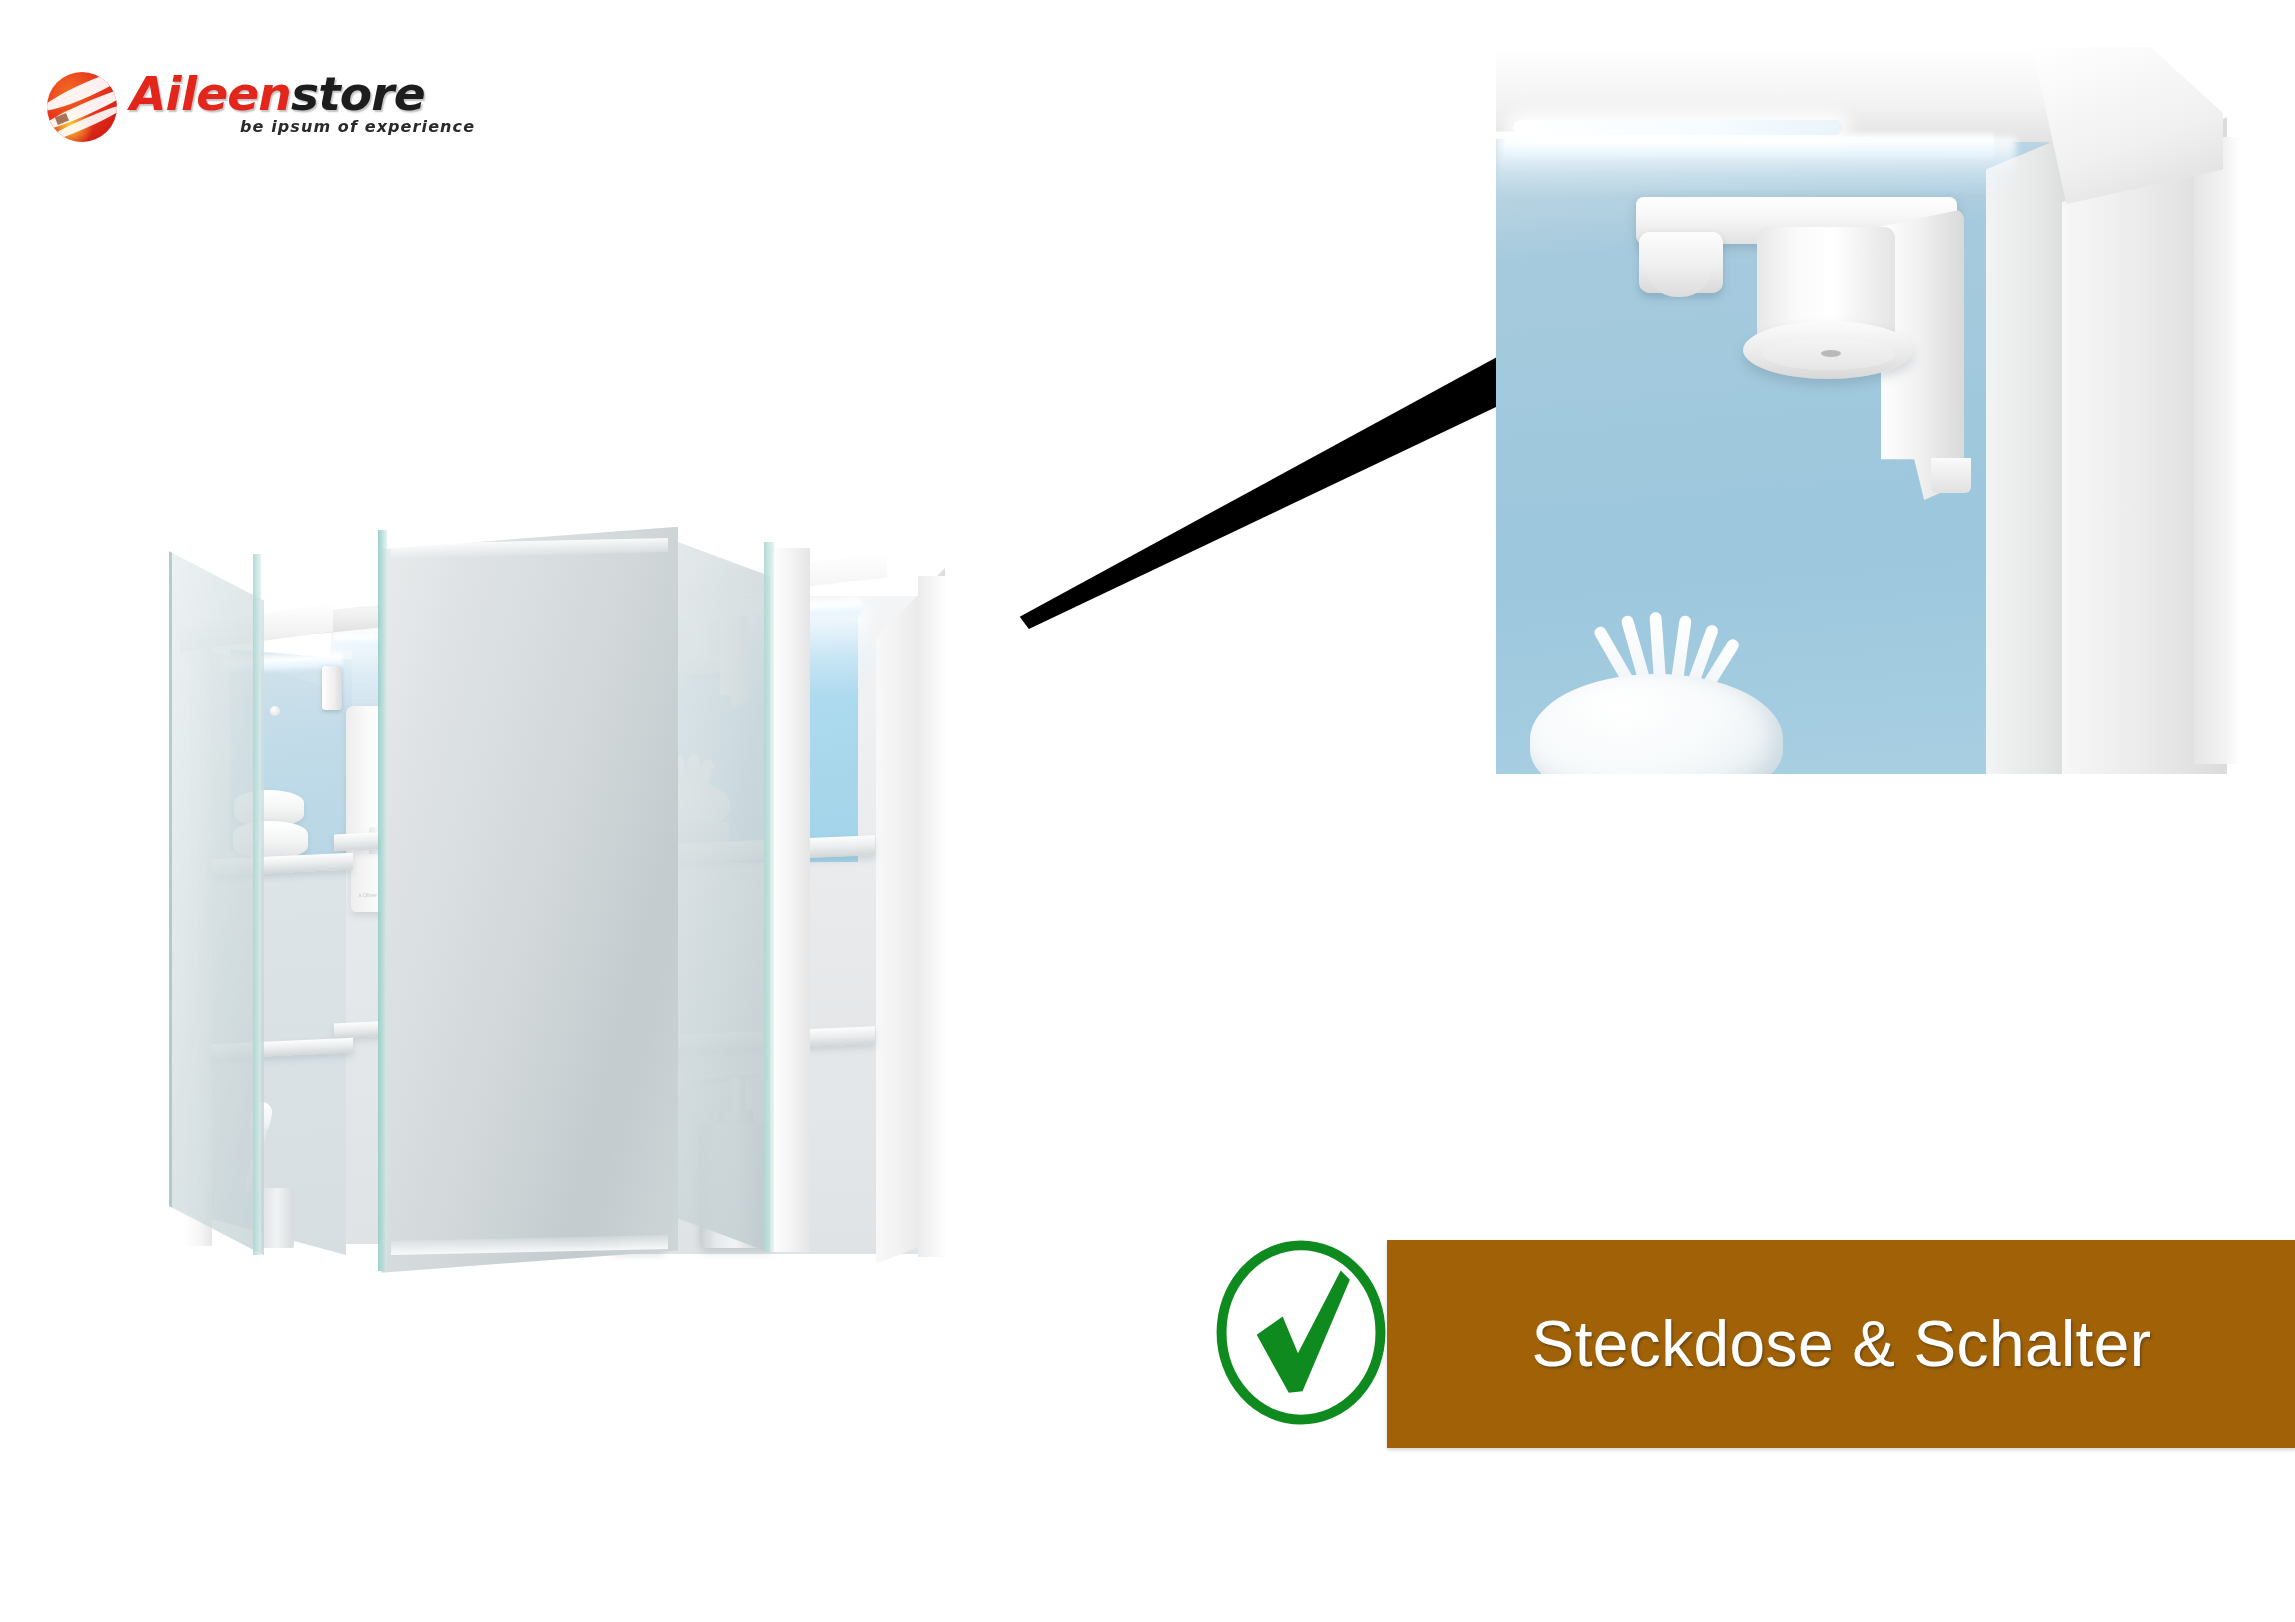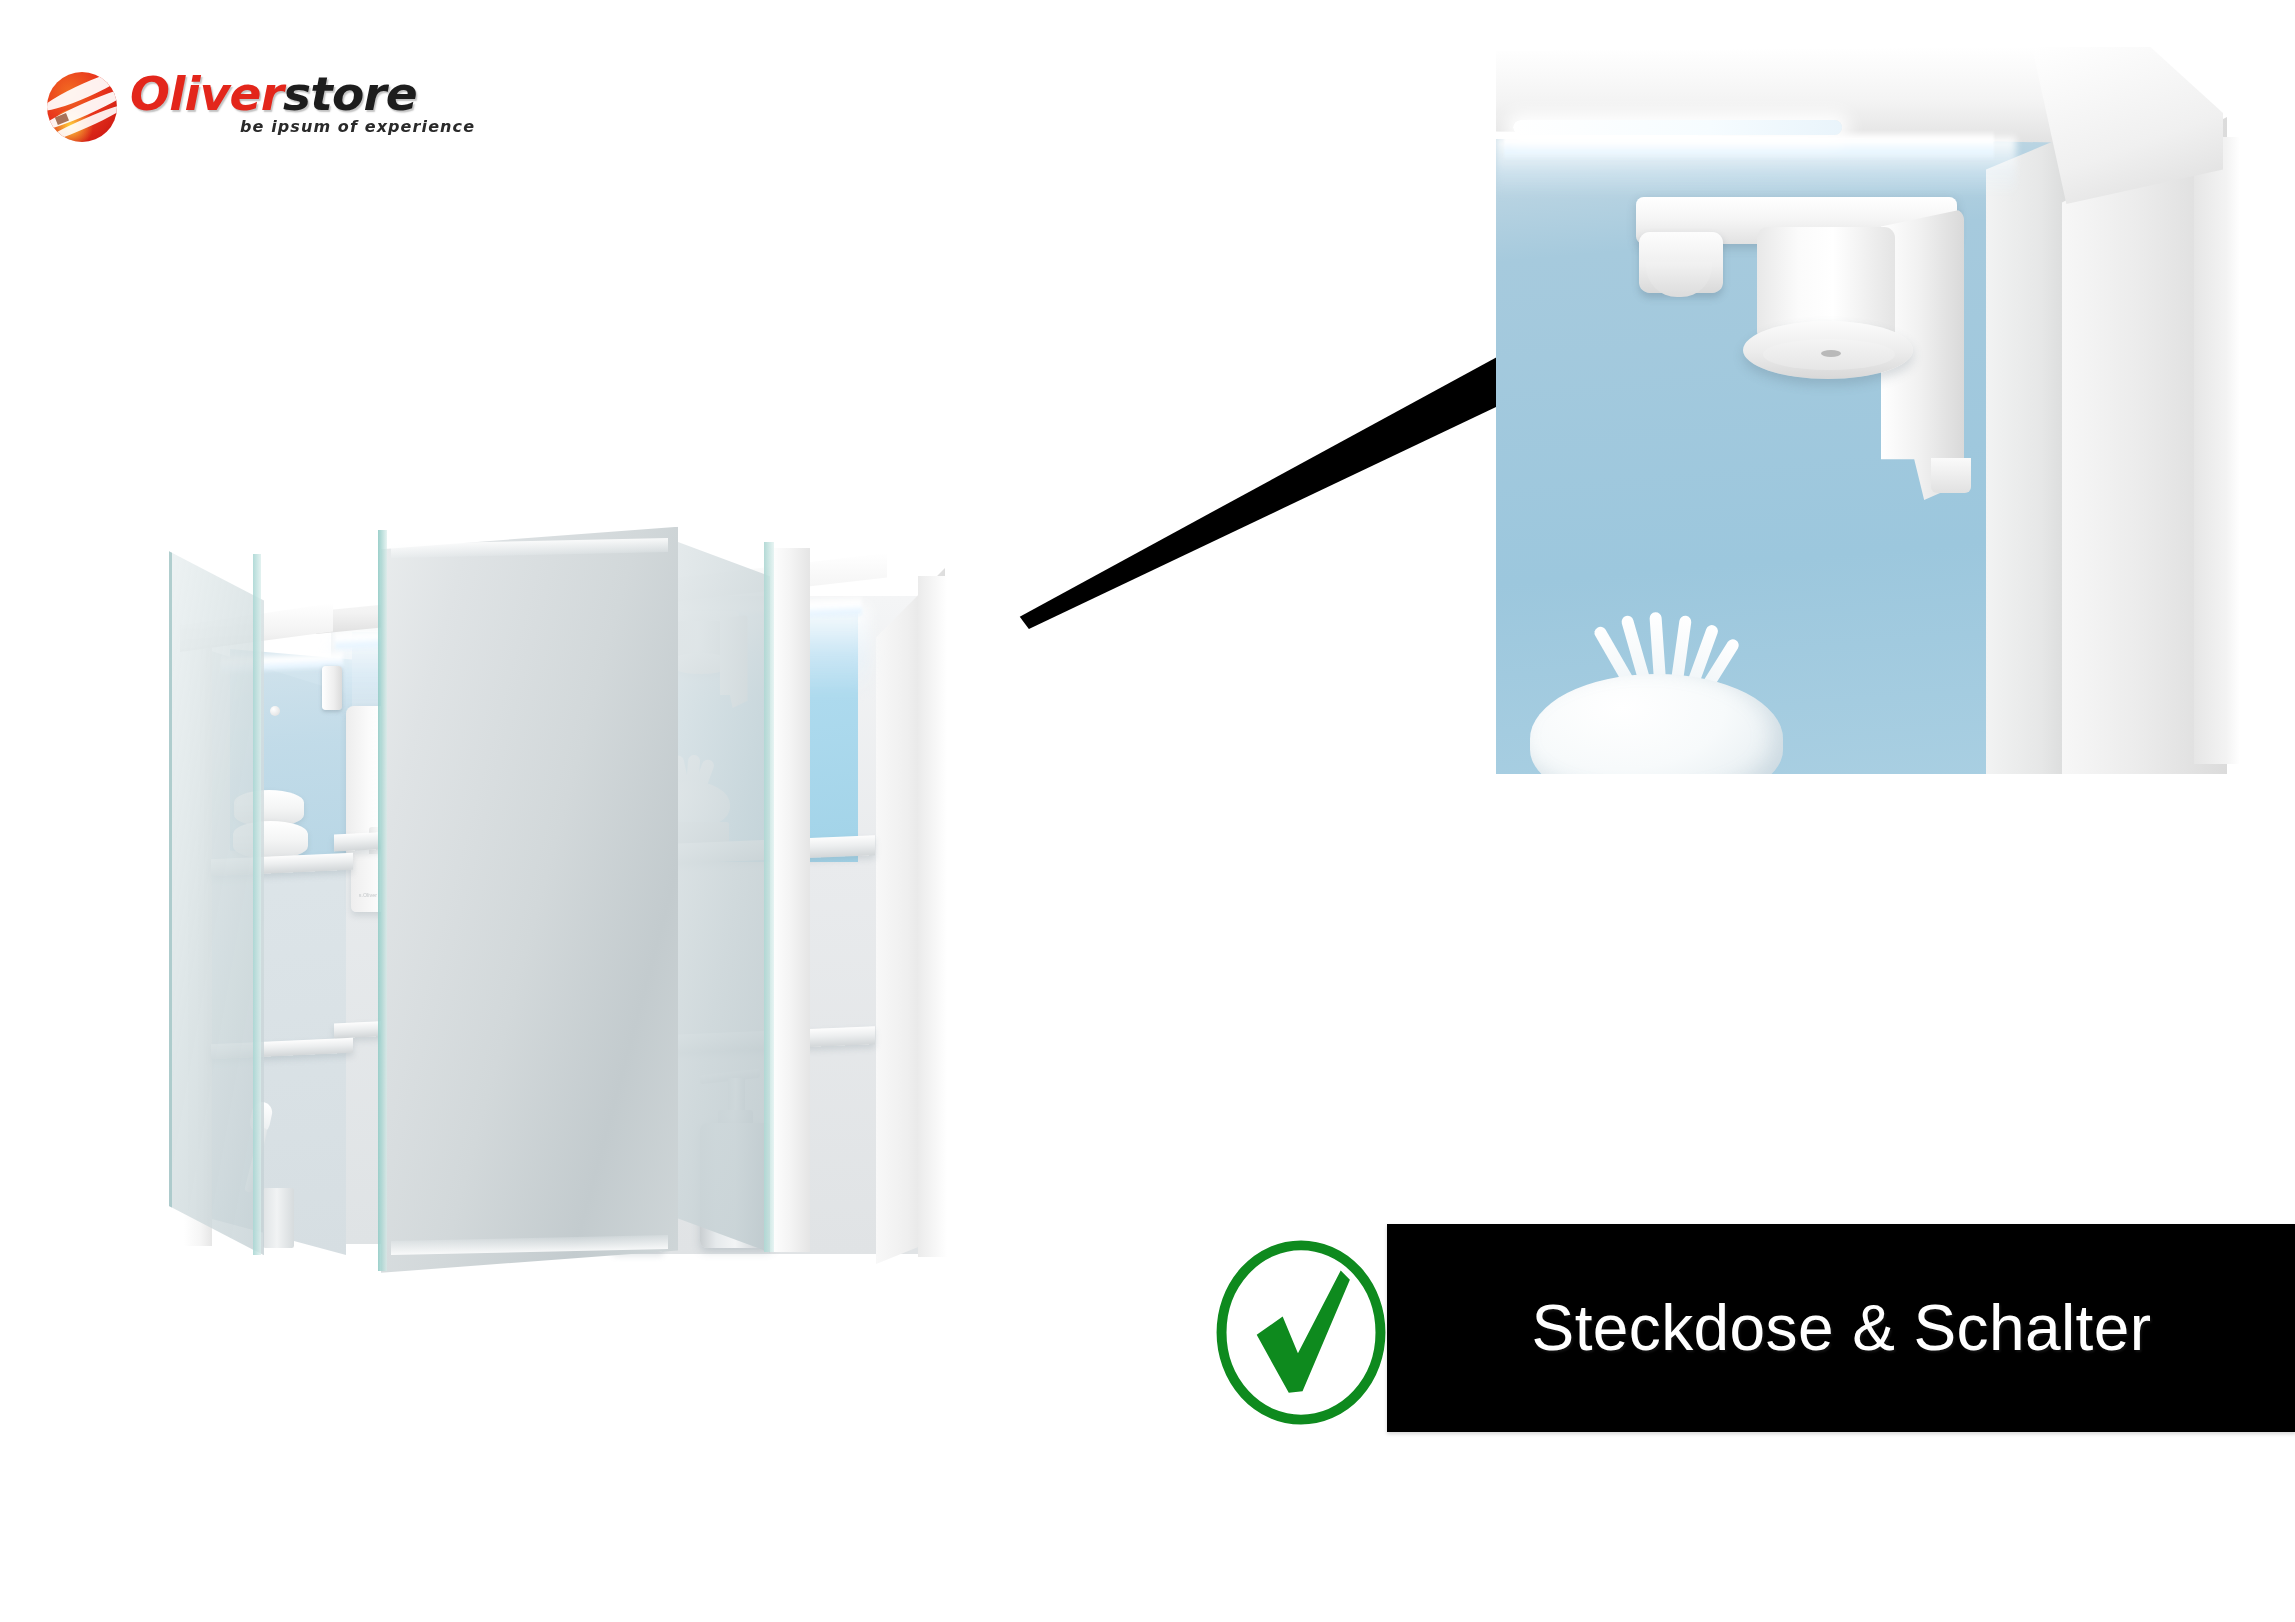--- a/index.html
+++ b/index.html
@@ -309,22 +309,22 @@
   }
   .microtext{
     position:absolute;font-size:5.4px;color:#c4c8ca;line-height:6.1px;
     font-family:"Liberation Sans",sans-serif;white-space:pre-line;
   }
 
   
   #badge-group{position:absolute;left:1194px;top:1223px;width:1102px;height:222px;}
   #badge-check{position:absolute;left:15.3px;top:13.8px;width:184px;height:191px;}
   #badge-box{
-    position:absolute;left:193px;top:1px;width:909px;height:208px;
-    background:#000000;
+    position:absolute;left:193px;top:17px;width:909px;height:208px;
+    background:#a16207;
     box-shadow:0 2.3px 3.8px rgba(0,0,0,.17);
   }
   #badge-text{
     position:absolute;left:0;top:0;width:100%;height:100%;
     display:flex;flex-direction:column;align-items:center;justify-content:center;
     color:#ffffff;font-family:"Liberation Sans",sans-serif;
     font-size:64px;line-height:1.14;letter-spacing:0.4px;text-align:center;
     text-shadow:1.5px 1.5px 2.3px rgba(40,40,40,.45);
   }
   #badge-line1{display:block;}
@@ -335,21 +335,21 @@
 
 <div id="brand-logo">
   <div id="logo-sphere">
     <div class="glow"></div>
     <div class="swirl sw1"></div>
     <div class="swirl sw2"></div>
     <div class="swirl sw3"></div>
     <div class="darkflake"></div>
   </div>
   <div id="logo-word">
-    <span id="logo-aileen">Oliver</span><span id="logo-store">store</span>
+    <span id="logo-aileen">Aileen</span><span id="logo-store">store</span>
   </div>
   <div id="logo-tagline">be ipsum of experience</div>
 </div>
 
 <svg id="callout-pointer" viewBox="0 0 730 460">
   <polygon points="730,40 730,112 14,452 2,436" fill="#000000"></polygon>
 </svg>
 
 <div id="detail-inset">
 

